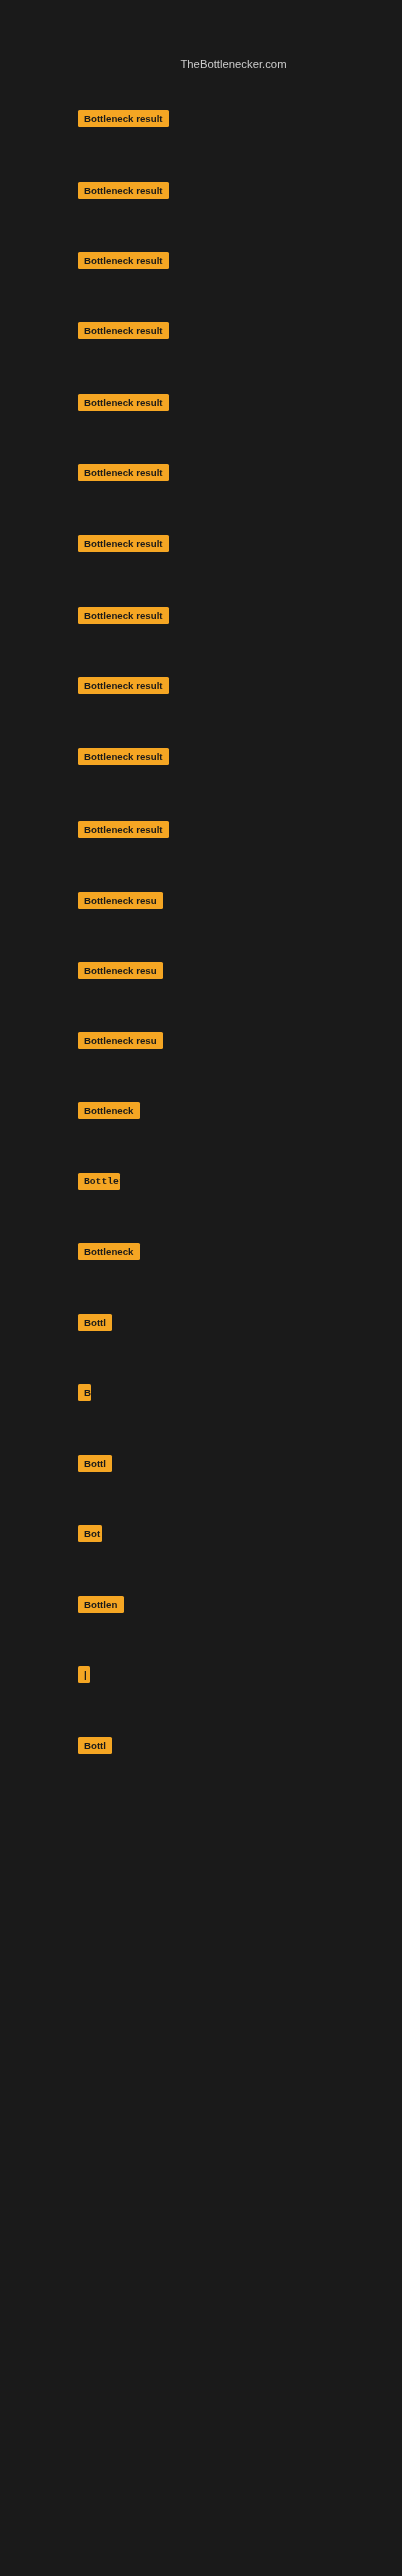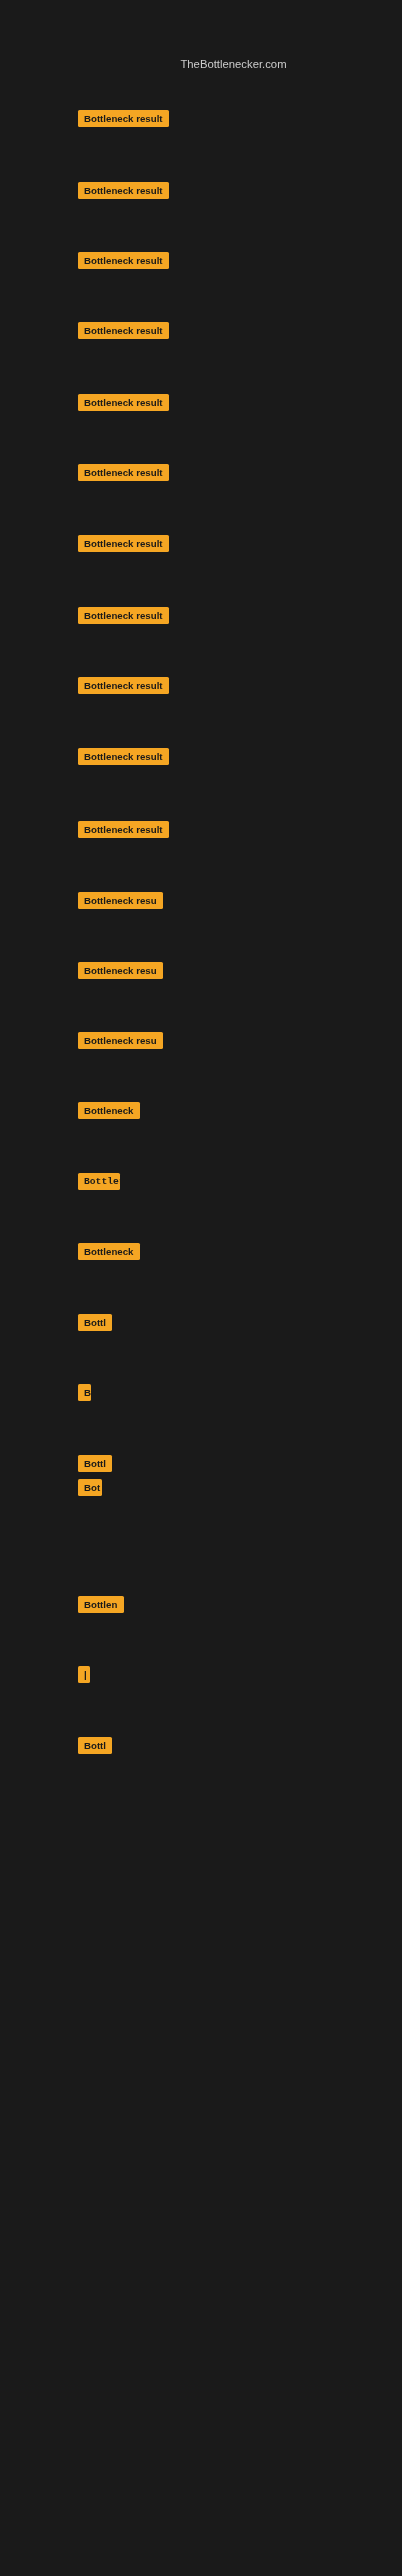--- a/index.html
+++ b/index.html
@@ -64,18 +64,18 @@
     <div class="badge-container" style="top: 757px;"><span class="bottleneck-badge" style="max-width: 97px;">Bottleneck result</span></div>
     <div class="badge-container" style="top: 828px;"><span class="bottleneck-badge" style="max-width: 87px;">Bottleneck resu</span></div>
     <div class="badge-container" style="top: 898px;"><span class="bottleneck-badge" style="max-width: 87px;">Bottleneck resu</span></div>
     <div class="badge-container" style="top: 968px;"><span class="bottleneck-badge" style="max-width: 87px;">Bottleneck resu</span></div>
     <div class="badge-container" style="top: 1038px;"><span class="bottleneck-badge" style="max-width: 63px;">Bottleneck</span></div>
     <div class="badge-container" style="top: 1109px; font-family: Liberation Mono, monospace;"><span class="bottleneck-badge" style="max-width: 42px;">Bottler</span></div>
     <div class="badge-container" style="top: 1179px;"><span class="bottleneck-badge" style="max-width: 63px;">Bottleneck</span></div>
     <div class="badge-container" style="top: 1250px;"><span class="bottleneck-badge" style="max-width: 34px;">Bottl</span></div>
     <div class="badge-container" style="top: 1320px;"><span class="bottleneck-badge" style="max-width: 13px;">B</span></div>
     <div class="badge-container" style="top: 1391px;"><span class="bottleneck-badge" style="max-width: 34px;">Bottl</span></div>
-    <div class="badge-container" style="top: 1415px;"><span class="bottleneck-badge" style="max-width: 24px;">Bot</span></div>
+    <div class="badge-container" style="top: 1461px;"><span class="bottleneck-badge" style="max-width: 24px;">Bot</span></div>
     <div class="badge-container" style="top: 1532px;"><span class="bottleneck-badge" style="max-width: 47px;">Bottlen</span></div>
     <div class="badge-container" style="top: 1602px;"><span class="bottleneck-badge" style="max-width: 8px;">|</span></div>
     <div class="badge-container" style="top: 1673px;"><span class="bottleneck-badge" style="max-width: 34px;">Bottl</span></div>
   </div>
 
 
 </body></html>

